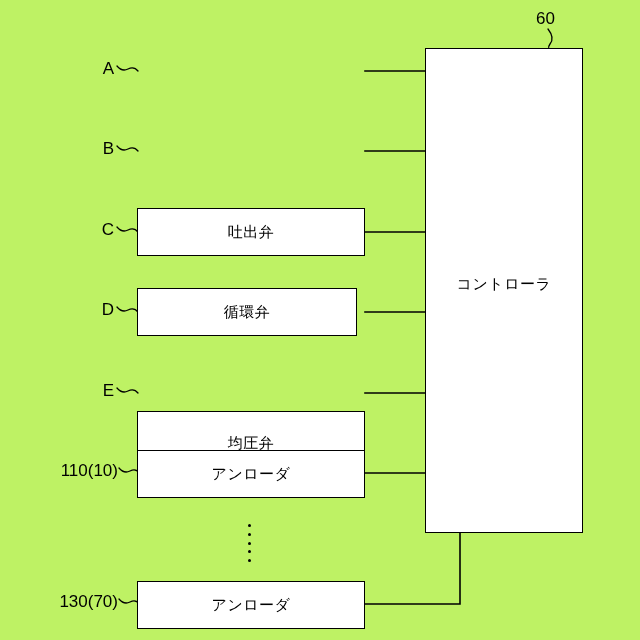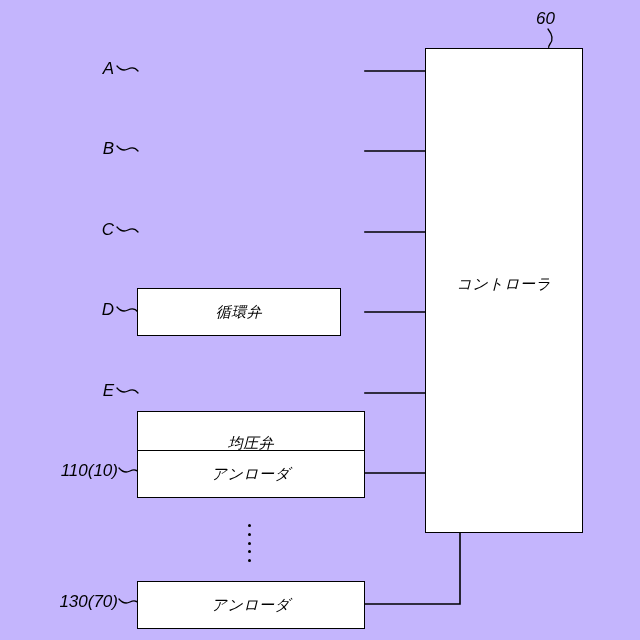--- a/index.html
+++ b/index.html
@@ -8,23 +8,22 @@
     padding: 0;
     background: #ffffff;
   }
   body {
     font-family: "Liberation Sans", "DejaVu Sans", sans-serif;
   }
   #figure {
     position: relative;
     width: 640px;
     height: 640px;
-    background: #c4b5fd;
+    background: #bef264;
     overflow: hidden;
-    font-style: italic;
   }
   #diagram-svg {
     position: absolute;
     left: 0;
     top: 0;
     width: 640px;
     height: 640px;
   }
   .node-box {
     position: absolute;
@@ -128,23 +127,26 @@
 
   <div class="controller-box" style="left:425px; top:48px; width:158px; height:485px;">
     <div class="controller-label" style="top:228px;">コントローラ</div>
   </div>
 
   <div class="side-label" style="left:60px; top:60px; width:54px;">A</div>
 
   <div class="side-label" style="left:60px; top:140px; width:54px;">B</div>
 
   <div class="side-label" style="left:60px; top:221px; width:54px;">C</div>
+  <div class="node-box" style="left:137px; top:208px; width:228px; height:48px;">
+    <span class="node-label">吐出弁</span>
+  </div>
 
   <div class="side-label" style="left:60px; top:301px; width:54px;">D</div>
-  <div class="node-box" style="left:137px; top:288px; width:204px; height:48px;">
+  <div class="node-box" style="left:137px; top:288px; width:220px; height:48px;">
     <span class="node-label">循環弁</span>
   </div>
 
   <div class="side-label" style="left:60px; top:382px; width:54px;">E</div>
   <div class="node-box" style="left:137px; top:383px; width:228px; height:64px;margin-top:28px;">
     <span class="node-label">均圧弁</span>
   </div>
 
   <div class="side-label" style="left:30px; top:462px; width:88px;">110(10)</div>
   <div class="node-box" style="left:137px; top:450px; width:228px; height:48px;">

